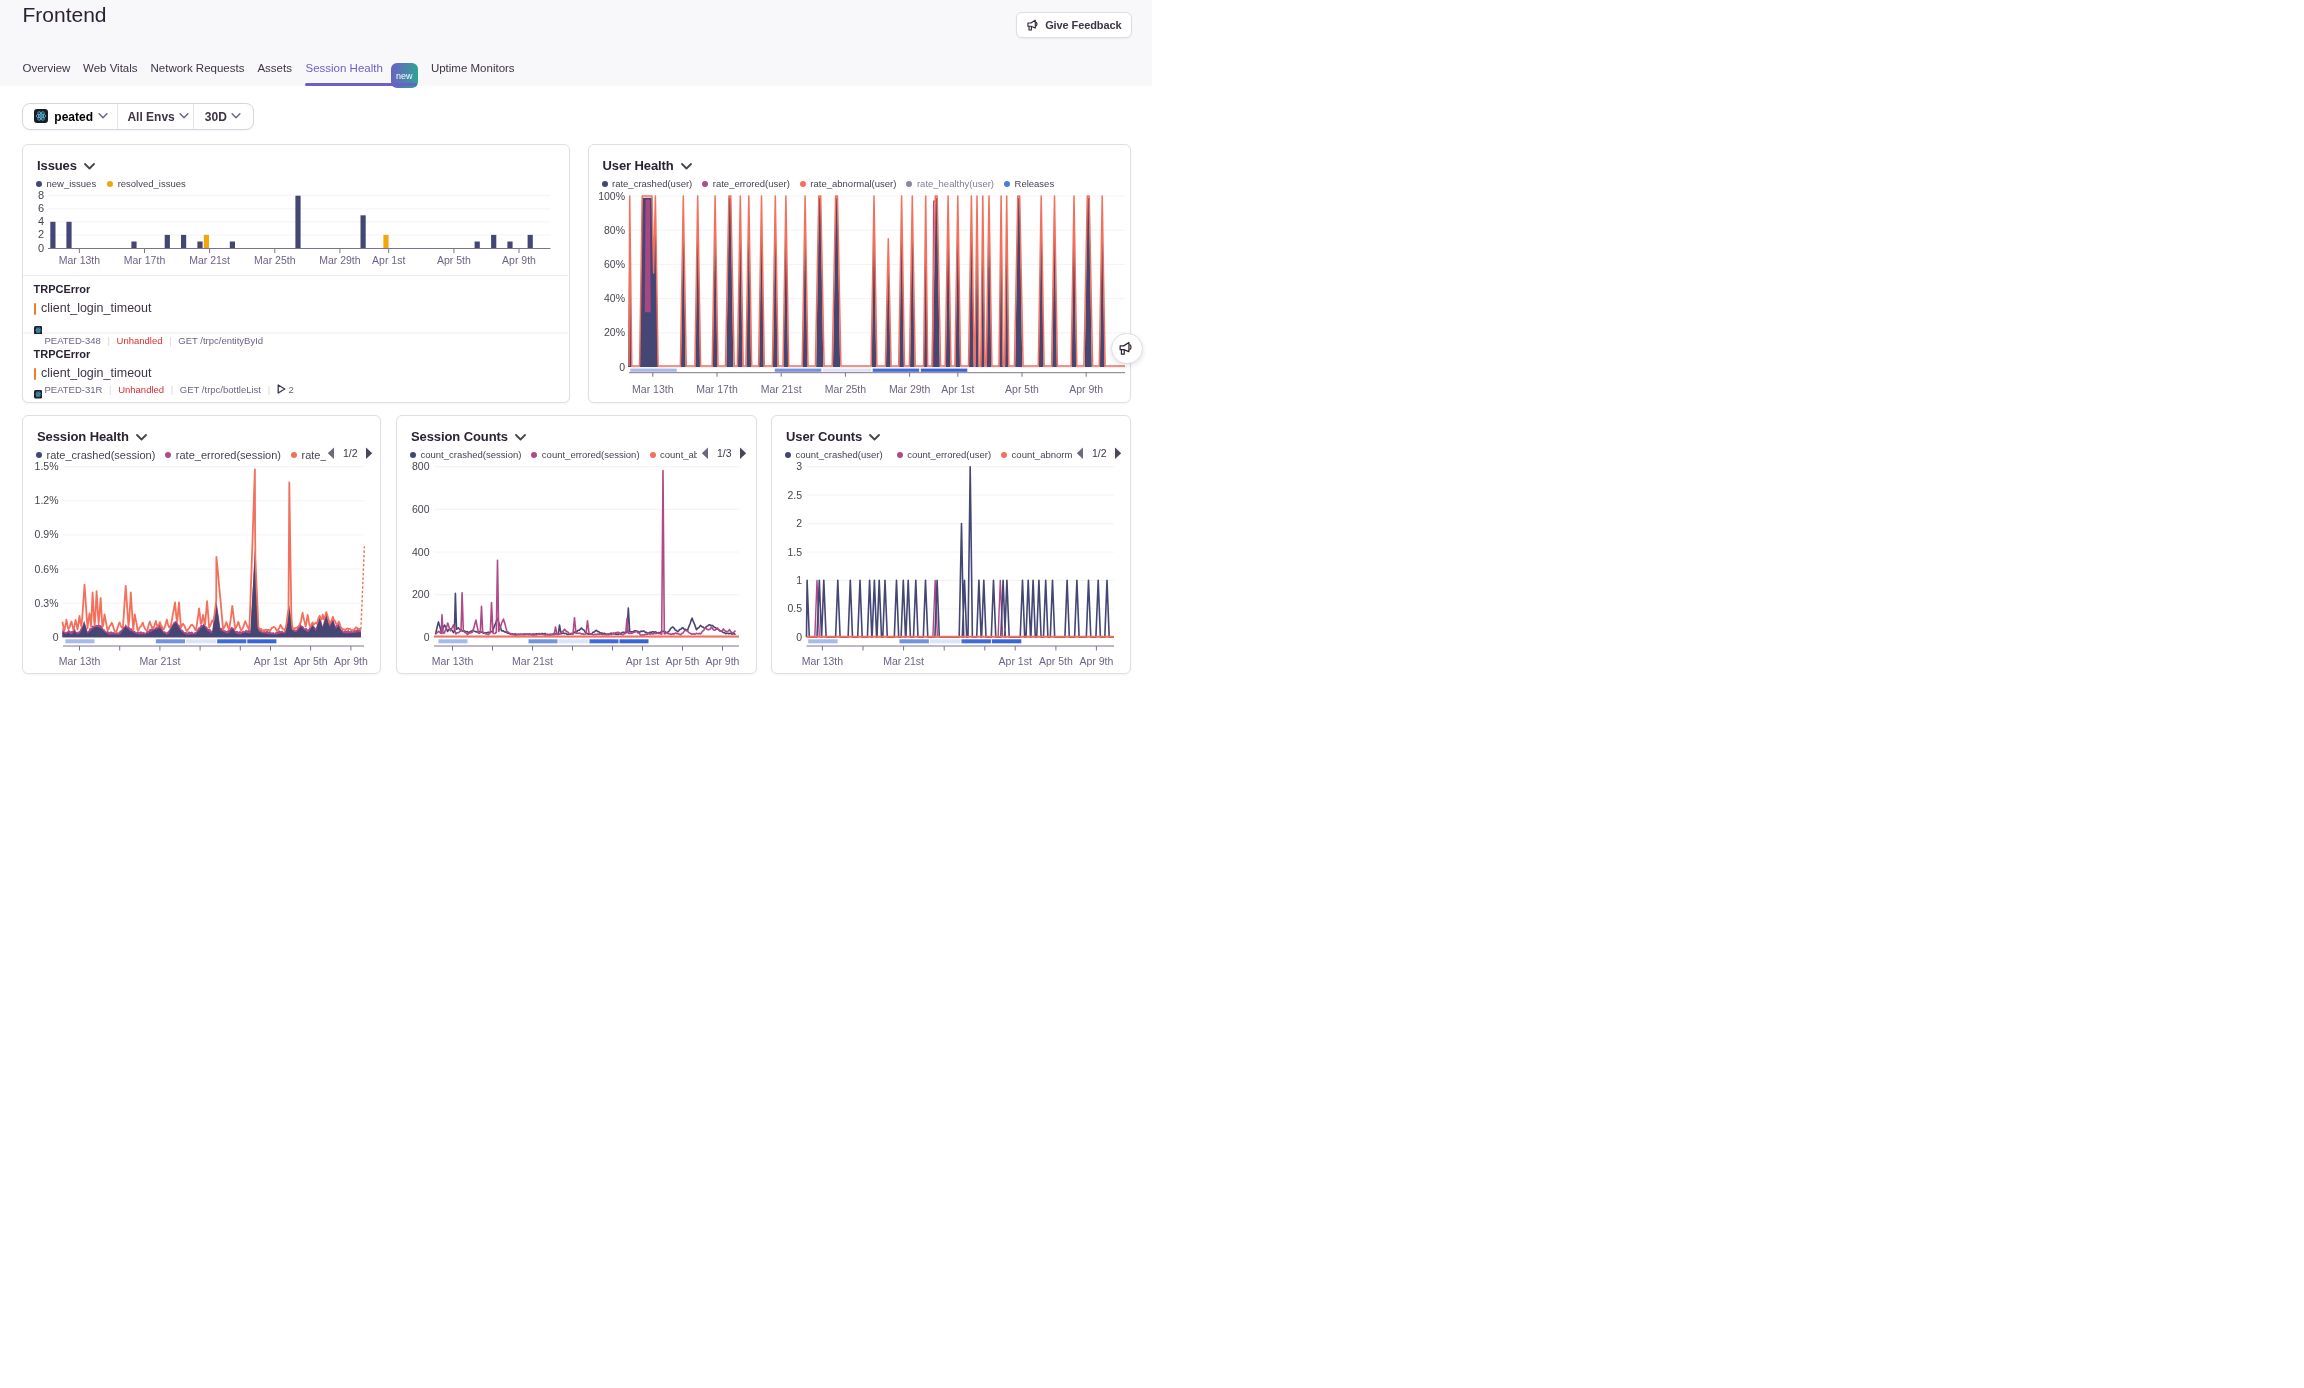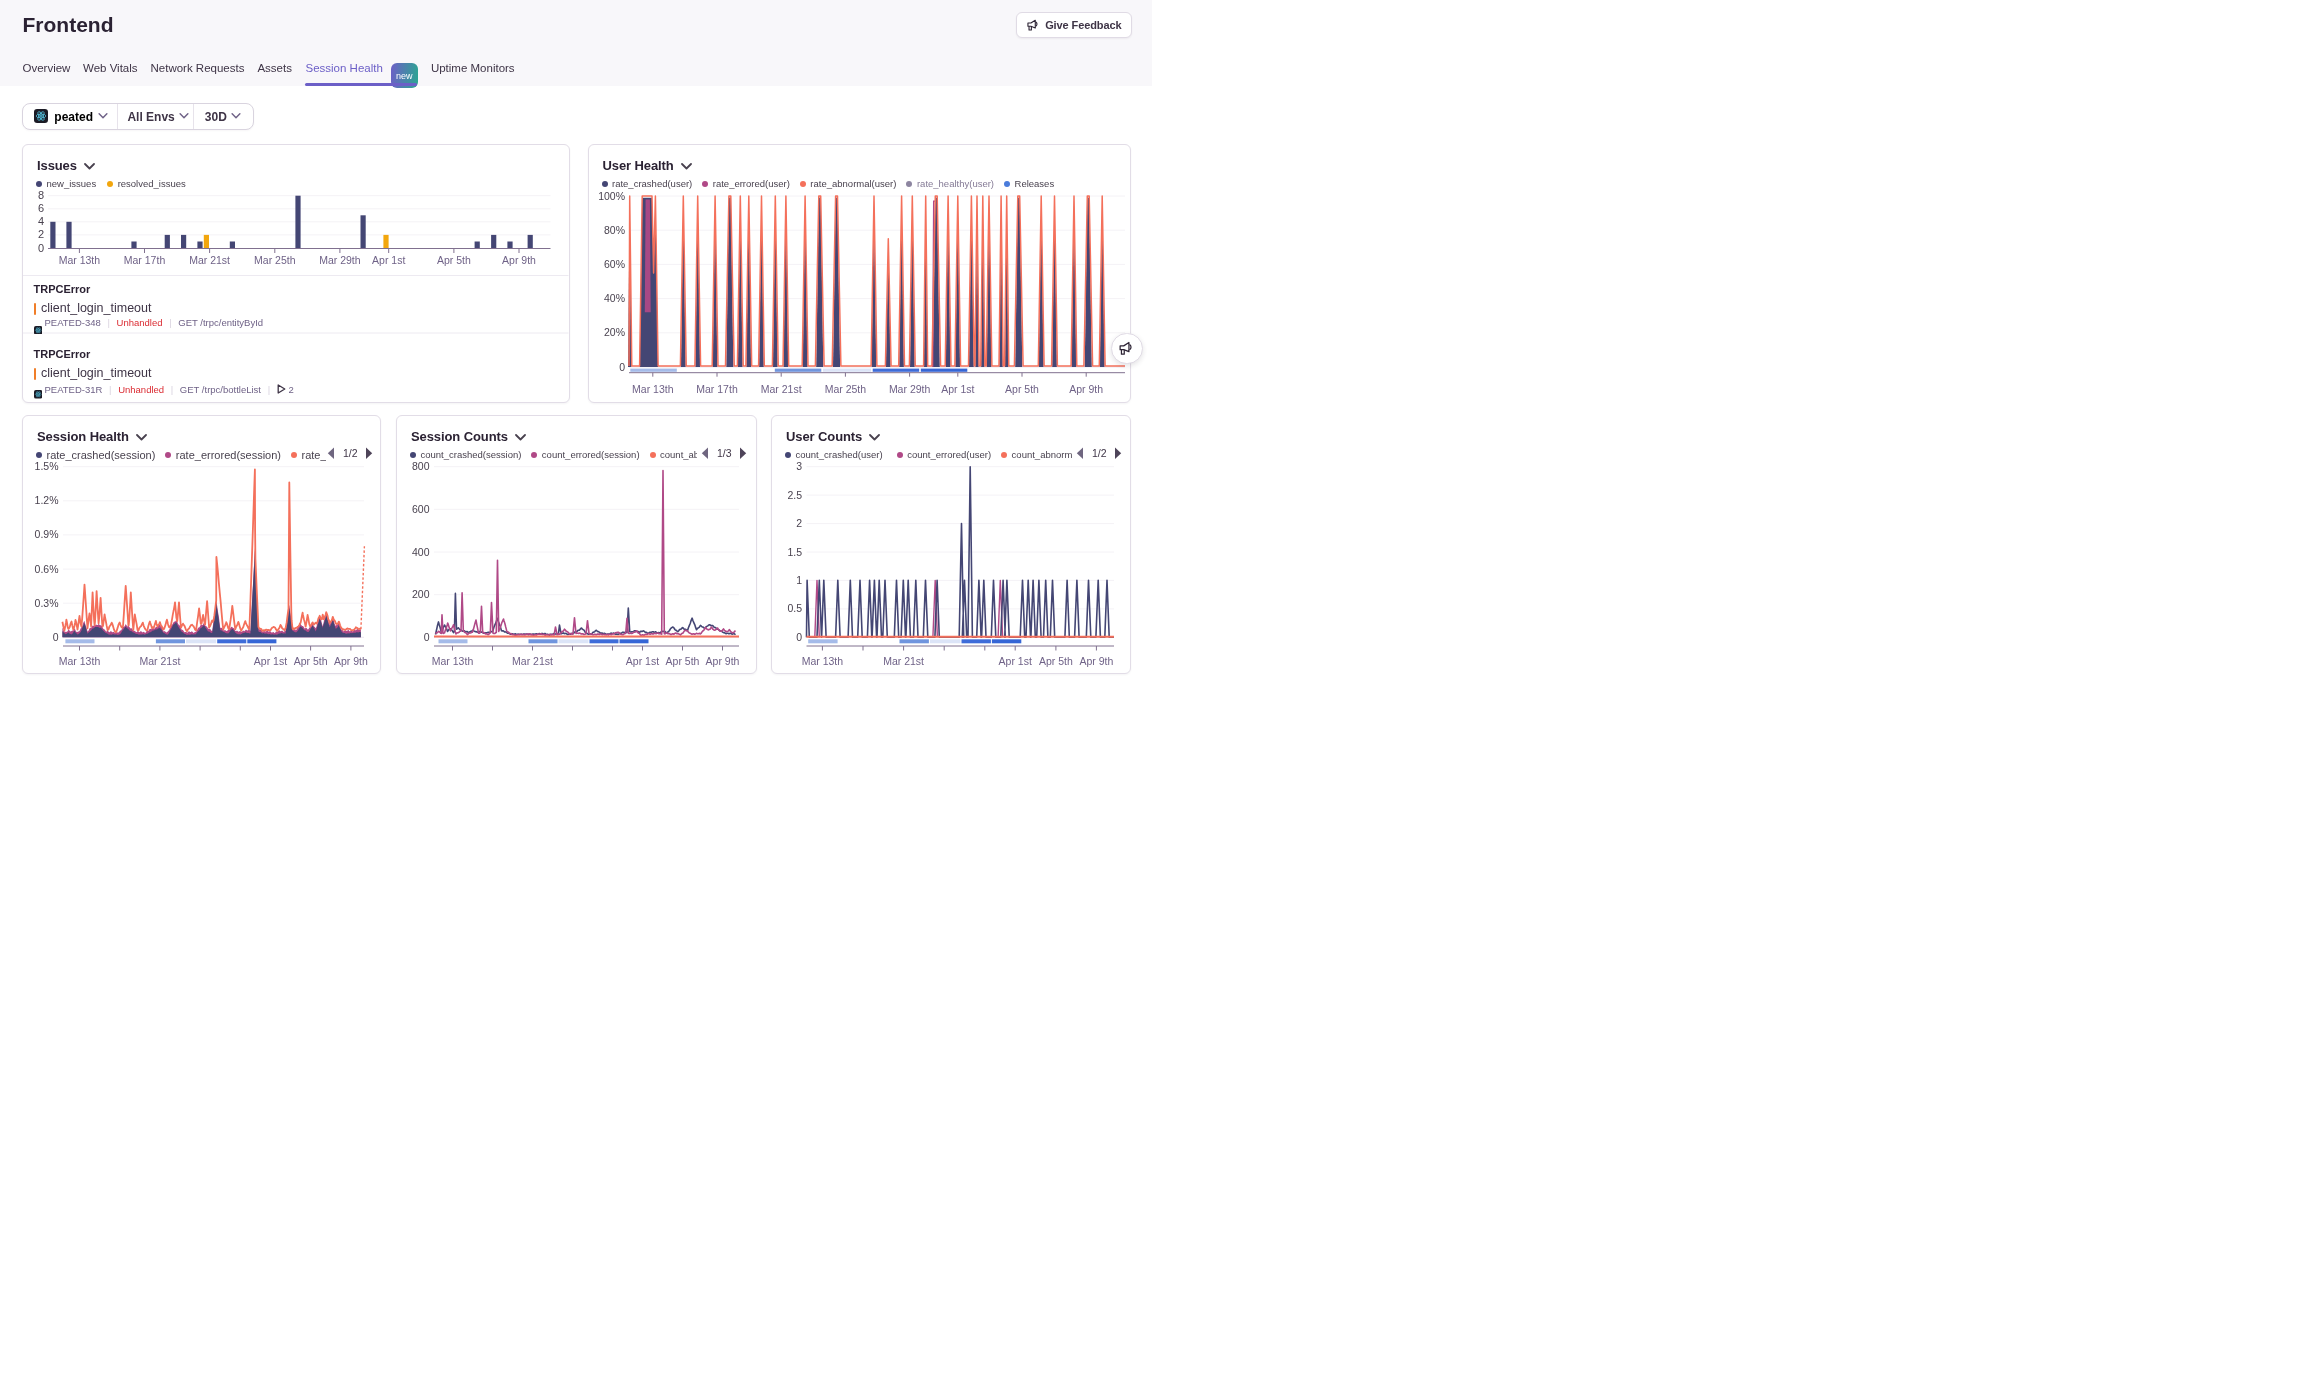--- a/index.html
+++ b/index.html
@@ -4,21 +4,21 @@
 html,body{width:1152px;height:694px;overflow:hidden;background:#fff;
  font-family:"Liberation Sans",sans-serif;}
 .hdr{position:absolute;top:0;left:0;width:1152px;height:86px;background:#F8F7FA;}
 .panel{position:absolute;background:#fff;border:1px solid #E2DDE7;border-radius:6px;
  box-shadow:0 1px 2px rgba(43,34,51,.05);}
 .ptitle{position:absolute;left:14px;top:13px;font-size:13px;font-weight:bold;
  color:#2B2233;letter-spacing:-.1px;display:flex;align-items:center;}
 .ptitle svg{margin-left:7px;margin-top:2px}
 </style></head><body>
 <div class="hdr"></div>
-<div style="position:absolute;left:22.5px;top:13px;font-size:21px;font-weight:bold;color:#2B2233;letter-spacing:0">Frontend</div>
+<div style="position:absolute;left:22.5px;top:3px;font-size:21px;font-weight:normal;color:#2B2233;letter-spacing:0">Frontend</div>
 <div style="position:absolute;left:1016.3px;top:12px;width:115.6px;height:26.2px;background:#fff;border:1px solid #E0DBE5;border-radius:6px;box-shadow:0 1px 2px rgba(43,34,51,.06);display:flex;align-items:center;justify-content:center;">
     <span style="display:inline-flex;margin-right:6px;">
       <svg width="12.5" height="12.5" viewBox="0 0 16 16" fill="none">
         <path d="M1.2 5.2 H5 L10.6 1.6 V11.4 L5 9.2 H1.2 Z" stroke="#2B2233" stroke-width="1.4" stroke-linejoin="round"></path>
         <path d="M2.6 9.2 V14 H5.6 V9.2" stroke="#2B2233" stroke-width="1.4" stroke-linejoin="round"></path>
         <path d="M11.6 4.1 A3.1 3.1 0 0 1 11.6 9" stroke="#2B2233" stroke-width="1.4" stroke-linecap="round"></path>
       </svg>
     </span>
     <span style="font-size:11px;font-weight:bold;color:#3E3446;letter-spacing:-.1px">Give Feedback</span>
   </div>
@@ -124,21 +124,21 @@
     <div style="position:absolute;left:18px;top:155.5px;font-size:12.5px;color:#3E3446">client_login_timeout</div>
     <div style="position:absolute;left:10.5px;top:175px;"><svg width="8.5" height="8.5" viewBox="0 0 16 16">
         <rect width="16" height="16" rx="3.5" fill="#1B1B25"></rect>
         <g stroke="#53C1DE" stroke-width="0.9" fill="none">
           <ellipse cx="8" cy="8" rx="5.6" ry="2.2"></ellipse>
           <ellipse cx="8" cy="8" rx="5.6" ry="2.2" transform="rotate(60 8 8)"></ellipse>
           <ellipse cx="8" cy="8" rx="5.6" ry="2.2" transform="rotate(120 8 8)"></ellipse>
         </g>
         <circle cx="8" cy="8" r="1.1" fill="#53C1DE"></circle>
       </svg></div>
-    <div style="position:absolute;left:21.5px;top:172px;font-size:9.5px;color:#6F6287">PEATED-348 <span style="color:#D9D3DF;margin:0 4px">|</span> <span style="color:#DB2C33">Unhandled</span> <span style="color:#D9D3DF;margin:0 4px">|</span> GET /trpc/entityById</div>
+    <div style="position:absolute;left:21.5px;top:190px;font-size:9.5px;color:#6F6287">PEATED-348 <span style="color:#D9D3DF;margin:0 4px">|</span> <span style="color:#DB2C33">Unhandled</span> <span style="color:#D9D3DF;margin:0 4px">|</span> GET /trpc/entityById</div>
     <div style="position:absolute;left:10.5px;top:203px;font-size:11px;font-weight:bold;color:#2B2233">TRPCError</div>
     <div style="position:absolute;left:10.5px;top:223px;width:2.6px;height:11.5px;border-radius:1.3px;background:#F07E29"></div>
     <div style="position:absolute;left:18px;top:220.5px;font-size:12.5px;color:#3E3446">client_login_timeout</div>
     <div style="position:absolute;left:10.5px;top:239.5px;"><svg width="8.5" height="8.5" viewBox="0 0 16 16">
         <rect width="16" height="16" rx="3.5" fill="#1B1B25"></rect>
         <g stroke="#53C1DE" stroke-width="0.9" fill="none">
           <ellipse cx="8" cy="8" rx="5.6" ry="2.2"></ellipse>
           <ellipse cx="8" cy="8" rx="5.6" ry="2.2" transform="rotate(60 8 8)"></ellipse>
           <ellipse cx="8" cy="8" rx="5.6" ry="2.2" transform="rotate(120 8 8)"></ellipse>
         </g>

